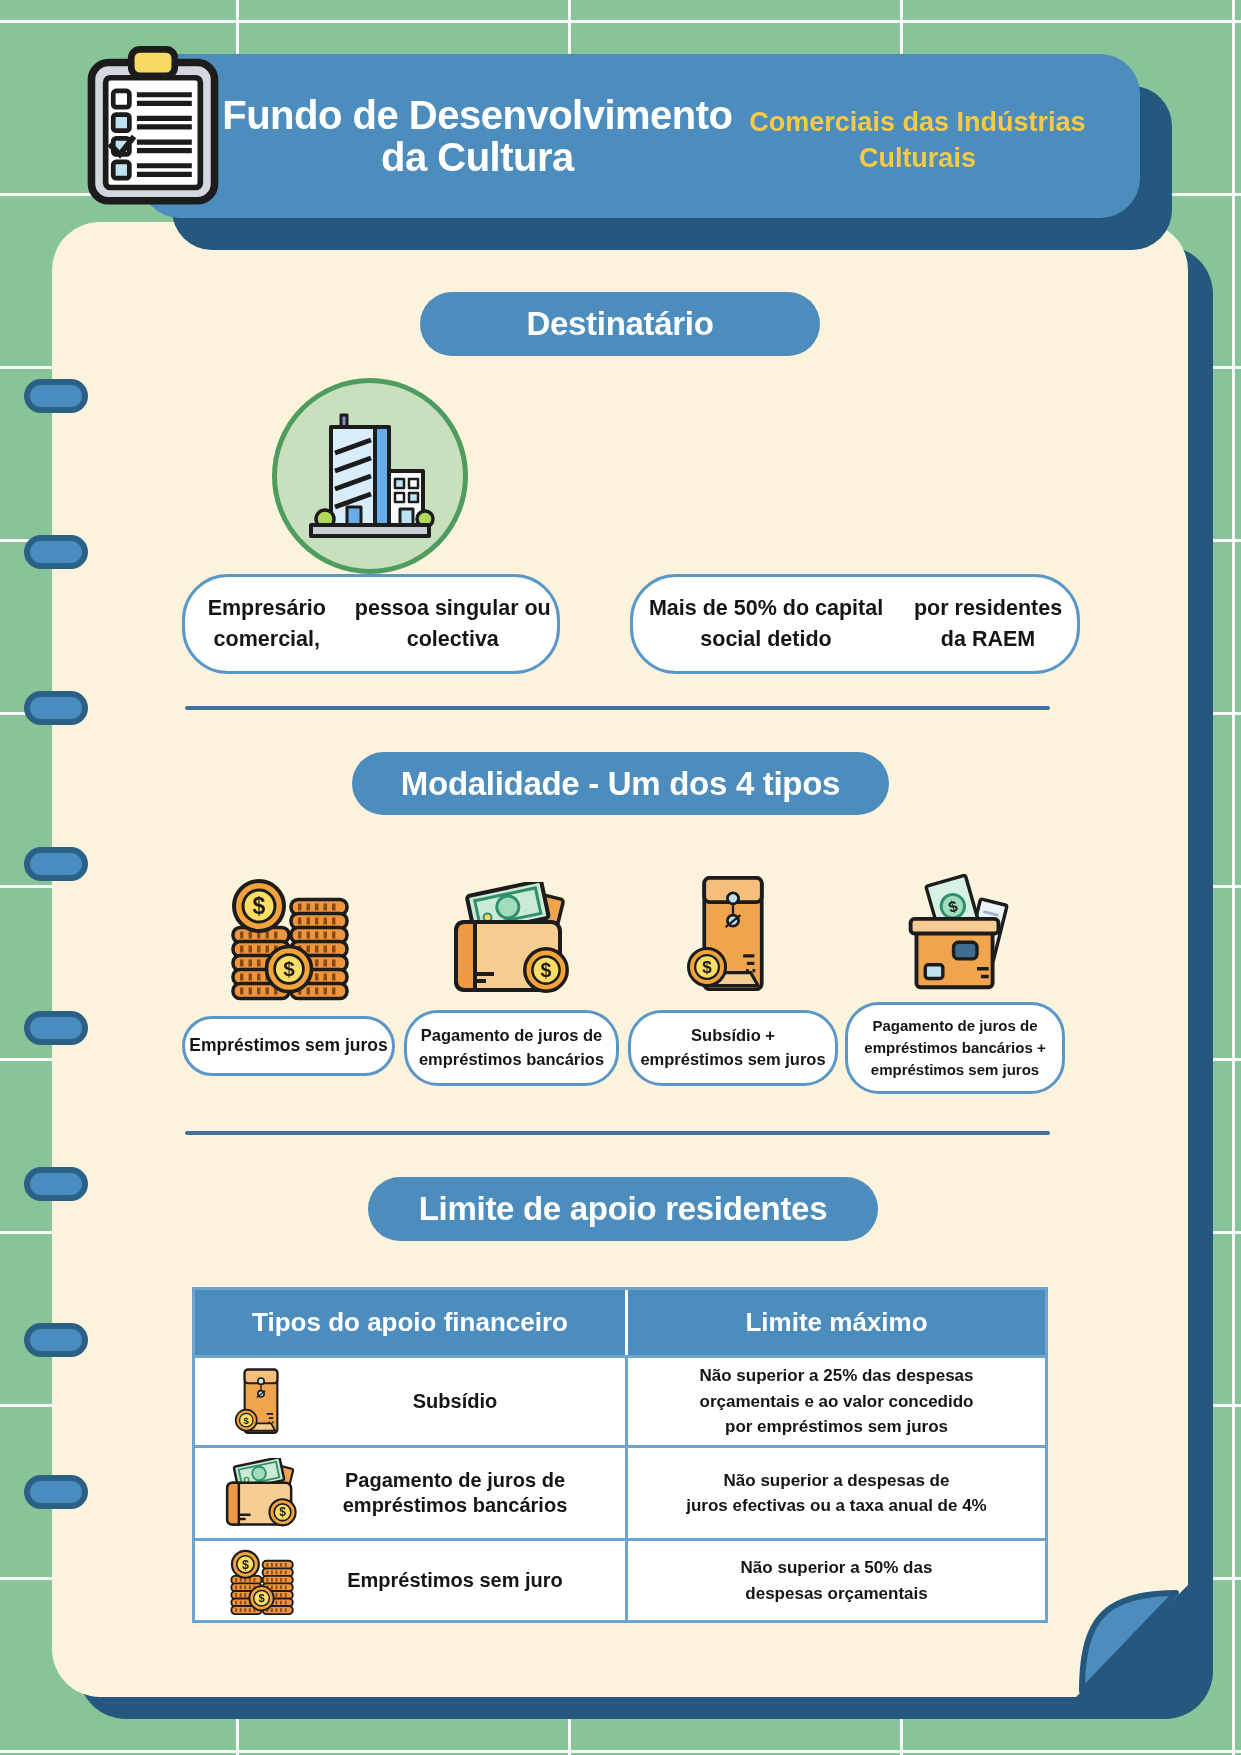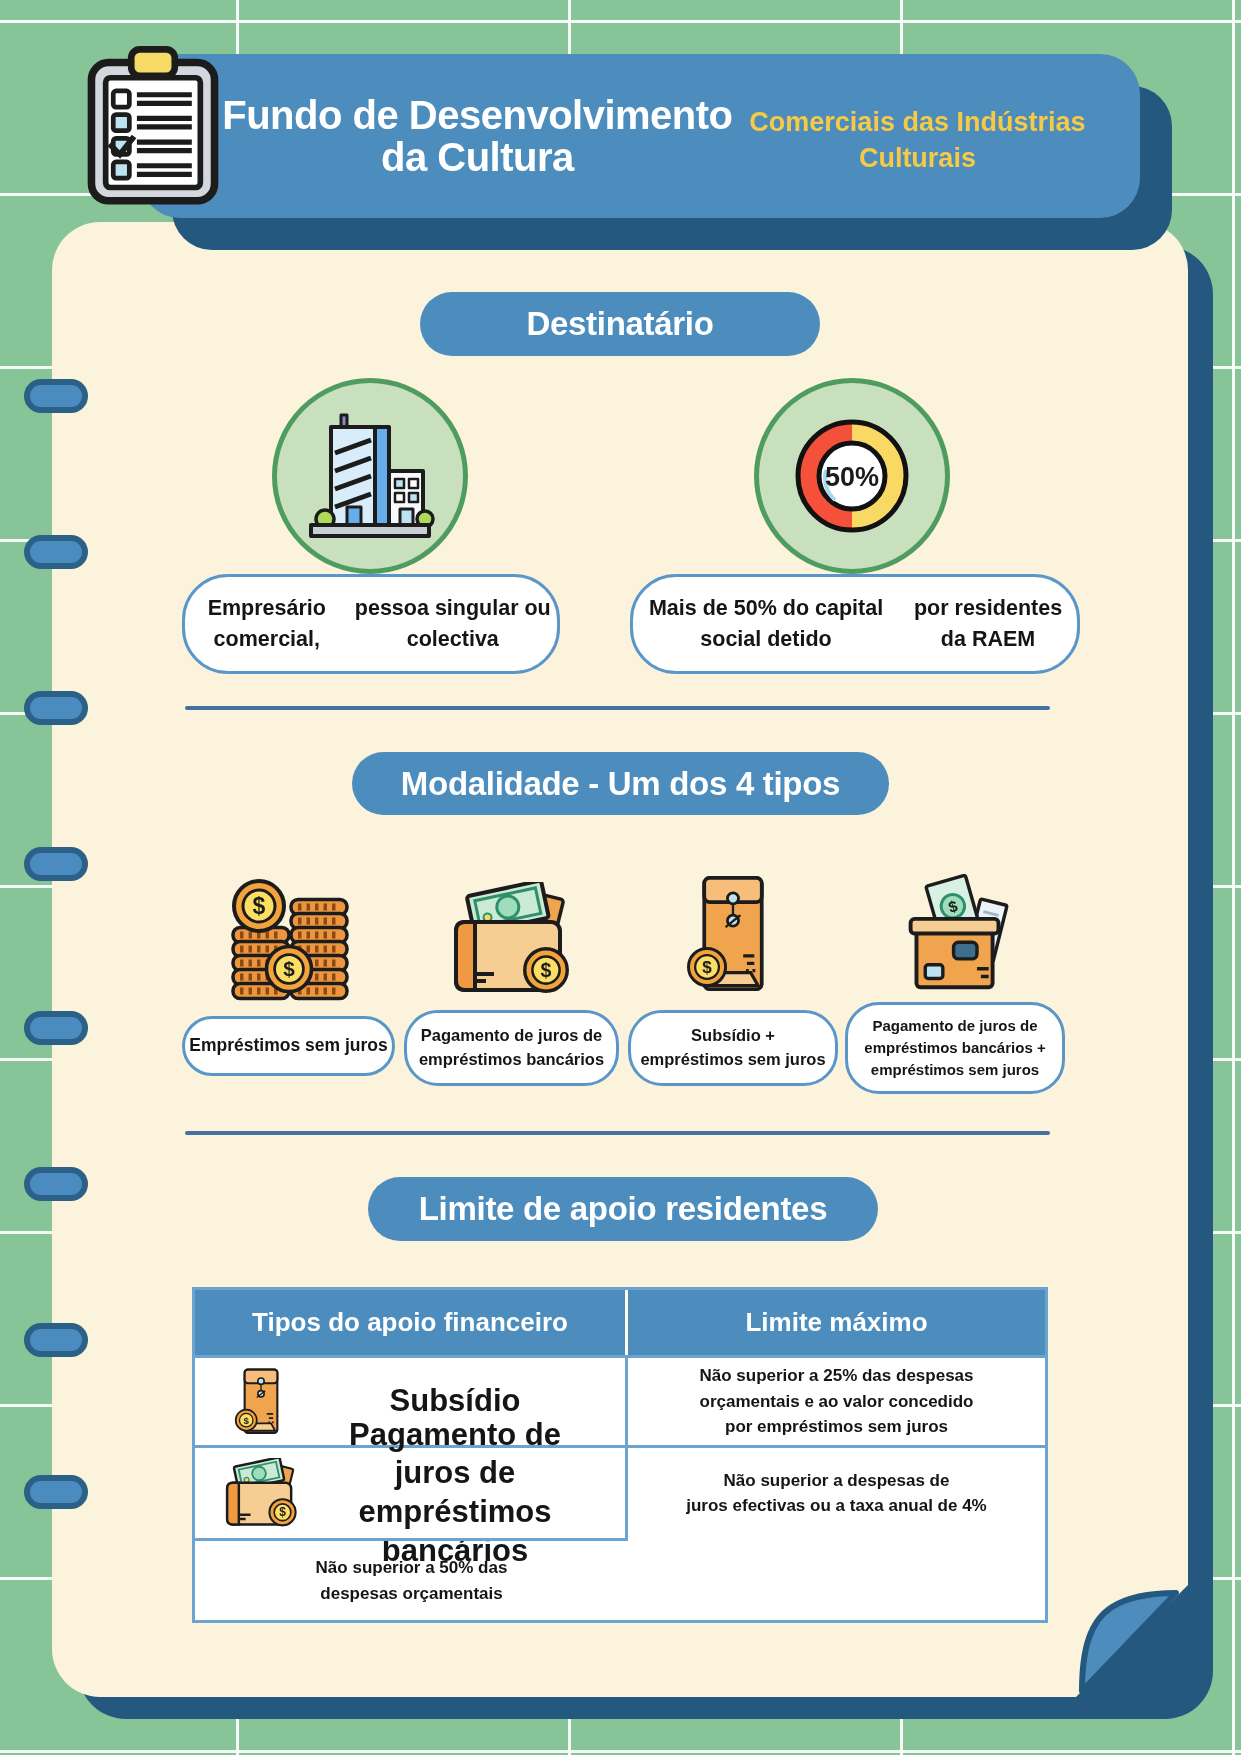--- a/index.html
+++ b/index.html
@@ -41,21 +41,21 @@
   .ln{display:block;}
   .divider{height:4px;background:#44729E;border-radius:2px;}
   
   .ftable{left:192px;top:1287px;width:856px;border:3px solid #6CA3CF;box-sizing:border-box;background:#fff;
     display:grid;grid-template-columns:433px 1fr;grid-template-rows:65px 90px 93px 82px;}
   .th{background:#4C8DBE;color:#fff;font-weight:bold;font-size:26px;display:flex;align-items:center;justify-content:center;}
   .th1{border-right:3px solid #ffffff;box-sizing:border-box;}
   .tcell{box-sizing:border-box;border-top:3px solid #6CA3CF;display:flex;align-items:center;}
   .tcell.left{border-right:3px solid #6CA3CF;padding-left:14px;}
   .tcell .icobox{width:104px;display:flex;align-items:center;justify-content:center;flex:0 0 auto;}
-  .tcell .typelabel{flex:1;text-align:center;font-weight:bold;font-size:31px;line-height:1.25;padding-right:28px;}
+  .tcell .typelabel{flex:1;text-align:center;font-weight:bold;font-size:20px;line-height:1.25;padding-right:28px;}
   .tcell.right{justify-content:center;text-align:center;font-weight:bold;font-size:17px;line-height:1.5;}
   svg text{font-family:"Liberation Sans",sans-serif;font-weight:bold;fill:#1c1c1c;}
 </style>
 </head>
 <body>
 
 <svg width="0" height="0" style="position:absolute" aria-hidden="true">
 <defs>
   <g id="coin-big">
     <circle r="25" fill="#F2A33C" stroke="#1c1c1c" stroke-width="4"></circle>
@@ -176,30 +176,20 @@
         <rect x="104" y="82" width="9" height="9" fill="#BDE3F2" stroke-width="2.5"></rect>
         <rect x="95" y="98" width="13" height="16" fill="#BDE3F2" stroke-width="3"></rect>
         <rect x="42" y="96" width="14" height="18" fill="#66AEEA" stroke-width="3"></rect>
         <circle cx="20" cy="108" r="9" fill="#AFD95A" stroke-width="3.5"></circle>
         <circle cx="120" cy="108" r="8" fill="#AFD95A" stroke-width="3.5"></circle>
         <rect x="6" y="114" width="118" height="11" fill="#C9CDD4"></rect>
       </g>
     </svg>
   </div>
 
-  <div class="abs gcircle" style="left:754px;top:378px">
-    <svg width="130" height="130" viewBox="0 0 130 130">
-      <circle cx="65" cy="65" r="54" fill="#F7D964"></circle>
-      <path d="M65 11 A54 54 0 0 0 65 119 Z" fill="#F4503A"></path>
-      <circle cx="65" cy="65" r="54" fill="none" stroke="#111" stroke-width="5"></circle>
-      <circle cx="65" cy="65" r="33" fill="#ffffff" stroke="#111" stroke-width="5"></circle>
-      <path d="M48 89 A30 30 0 0 1 39 59" stroke="#A9D9EC" stroke-width="4" fill="none"></path>
-      <text x="65" y="75" text-anchor="middle" font-size="27">50%</text>
-    </svg>
-  </div>
 
   <div class="abs wpill" style="left:182px;top:574px;width:378px;height:100px">
     <span class="ln">Empresário comercial,</span>
     <span class="ln">pessoa singular ou colectiva</span>
   </div>
   <div class="abs wpill" style="left:630px;top:574px;width:450px;height:100px">
     <span class="ln">Mais de 50% do capital social detido</span>
     <span class="ln">por residentes da RAEM</span>
   </div>
 
@@ -278,20 +268,30 @@
         <span class="ln">empréstimos bancários</span>
       </div>
     </div>
     <div class="tcell right">
       <div>
         <span class="ln">Não superior a despesas de</span>
         <span class="ln">juros efectivas ou a taxa anual de 4%</span>
       </div>
     </div>
 
+    <div class="tcell left">
+      <div class="icobox">
+        <svg width="70" height="70" viewBox="0 0 130 130">
+            <use href="#ic-coins"></use>
+          </svg>
+      </div>
+      <div class="typelabel">
+        <span class="ln">Empréstimos sem juro</span>
+      </div>
+    </div>
     <div class="tcell right">
       <div>
         <span class="ln">Não superior a 50% das</span>
         <span class="ln">despesas orçamentais</span>
       </div>
     </div>
   </div>
 
   <svg class="abs" style="left:1076px;top:1585px" width="112" height="112" viewBox="0 0 112 112">
     <polygon points="0,112 112,0 112,112" fill="#25587F"></polygon>

